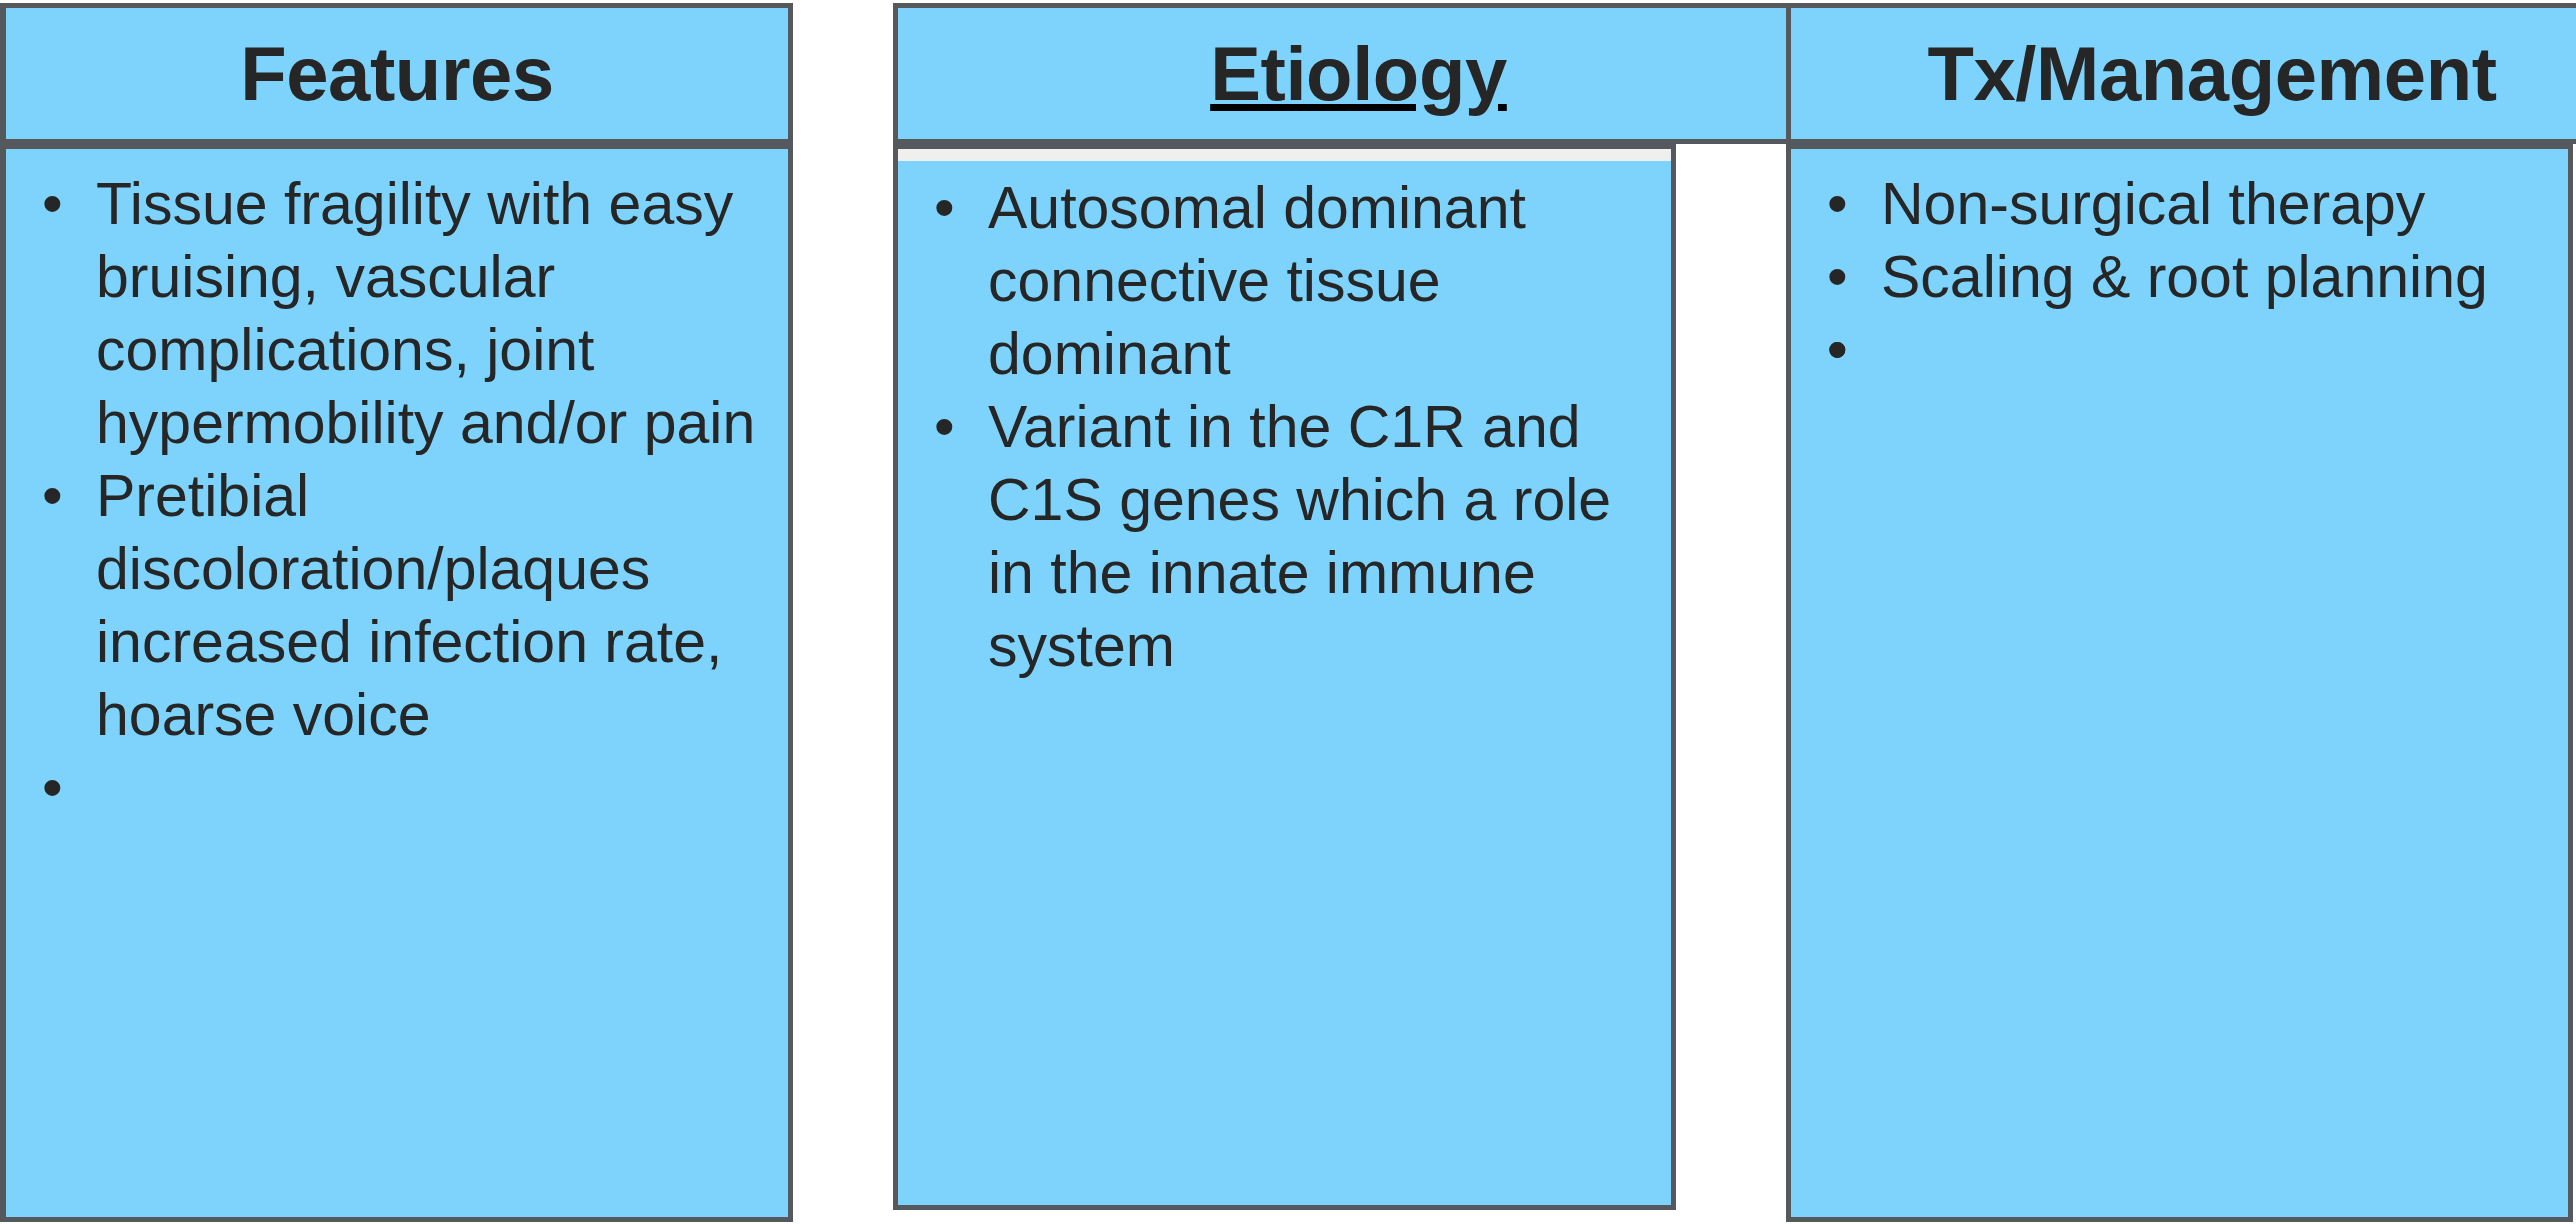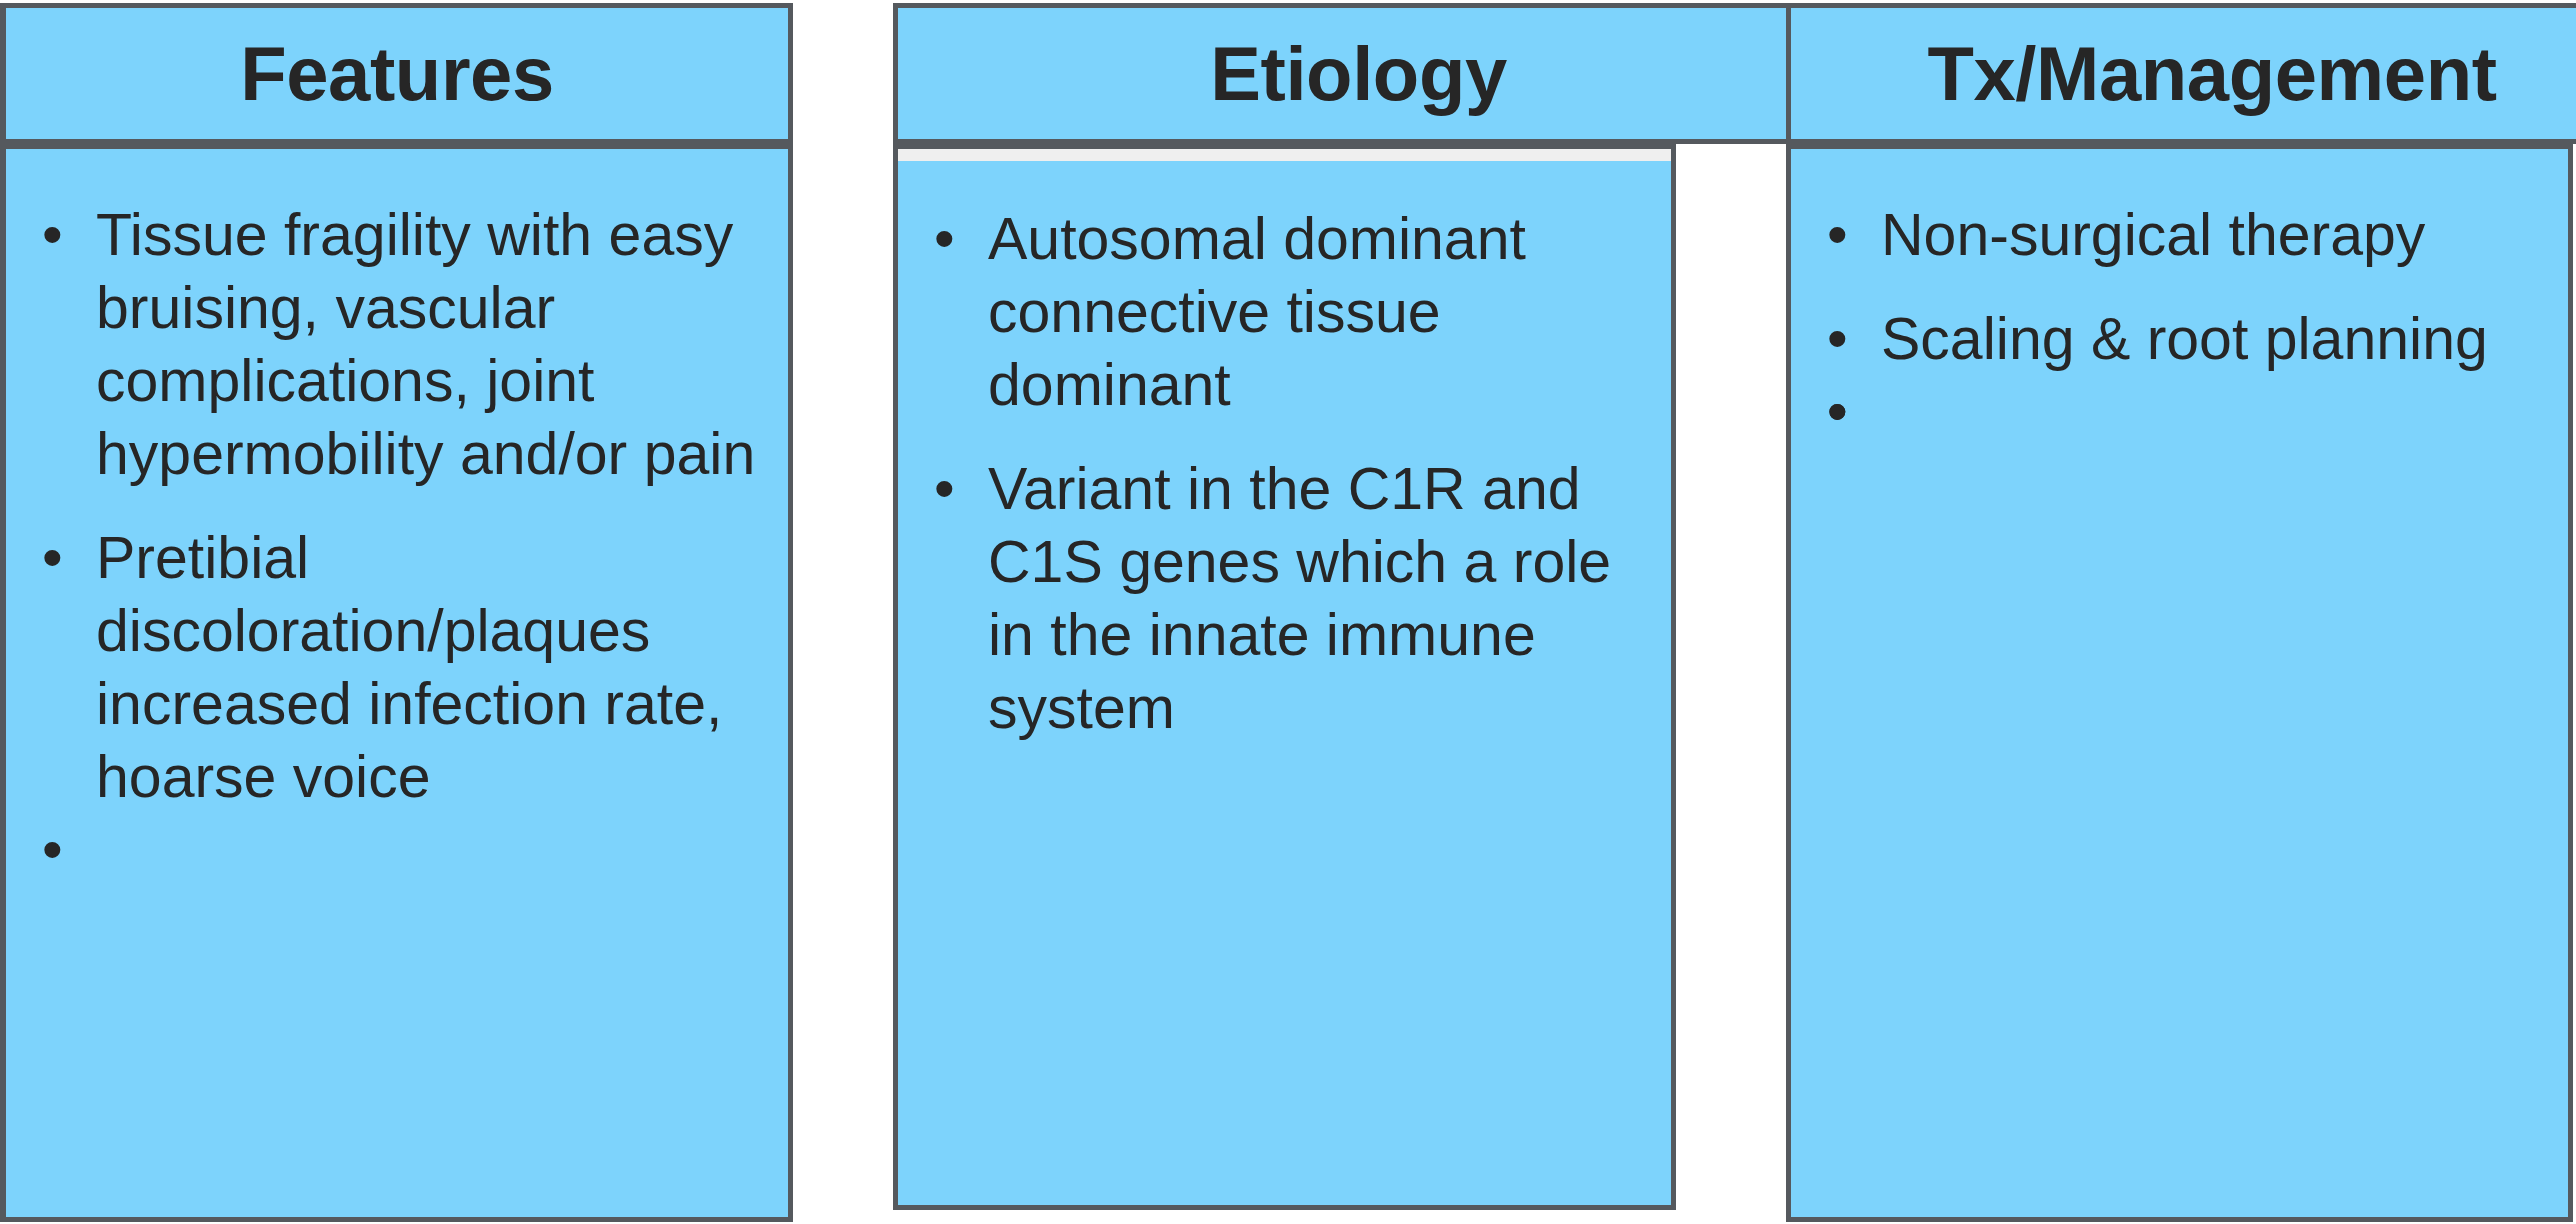--- a/index.html
+++ b/index.html
@@ -89,37 +89,36 @@
     left: 36px;
     top: 0;
     width: 30px;
     font-size: 59px;
     line-height: 73px;
     color: #262626;
   }
 
   .bullet-text {
     display: block;
-    margin-top: 31px;
   }
 
   
   #col-features .cell-header {
     left: 0px; top: 3px; width: 793px; height: 141px;
     border-left-width: 6.7px;
   }
   #col-features .cell-body {
     left: 0px; top: 144px; width: 793px; height: 1078px;
     border-left-width: 6.7px;
   }
   #col-features .bullet-list { top: 18.7px; padding-right: 27px; }
 
   
   #col-etiology .cell-header {
-    left: 893px; top: 3px; width: 931px; height: 141px;
+    left: 893px; top: 3px; width: 931px; height: 141px; text-decoration: underline;
   }
   #col-etiology .cell-body {
     left: 893px; top: 144px; width: 783px; height: 1066px;
   }
   #col-etiology .bullet-list { top: 22.5px; padding-right: 31px; }
 
   
   #col-tx .cell-header {
     left: 1786px; top: 3px; width: 852px; height: 141px;
   }

